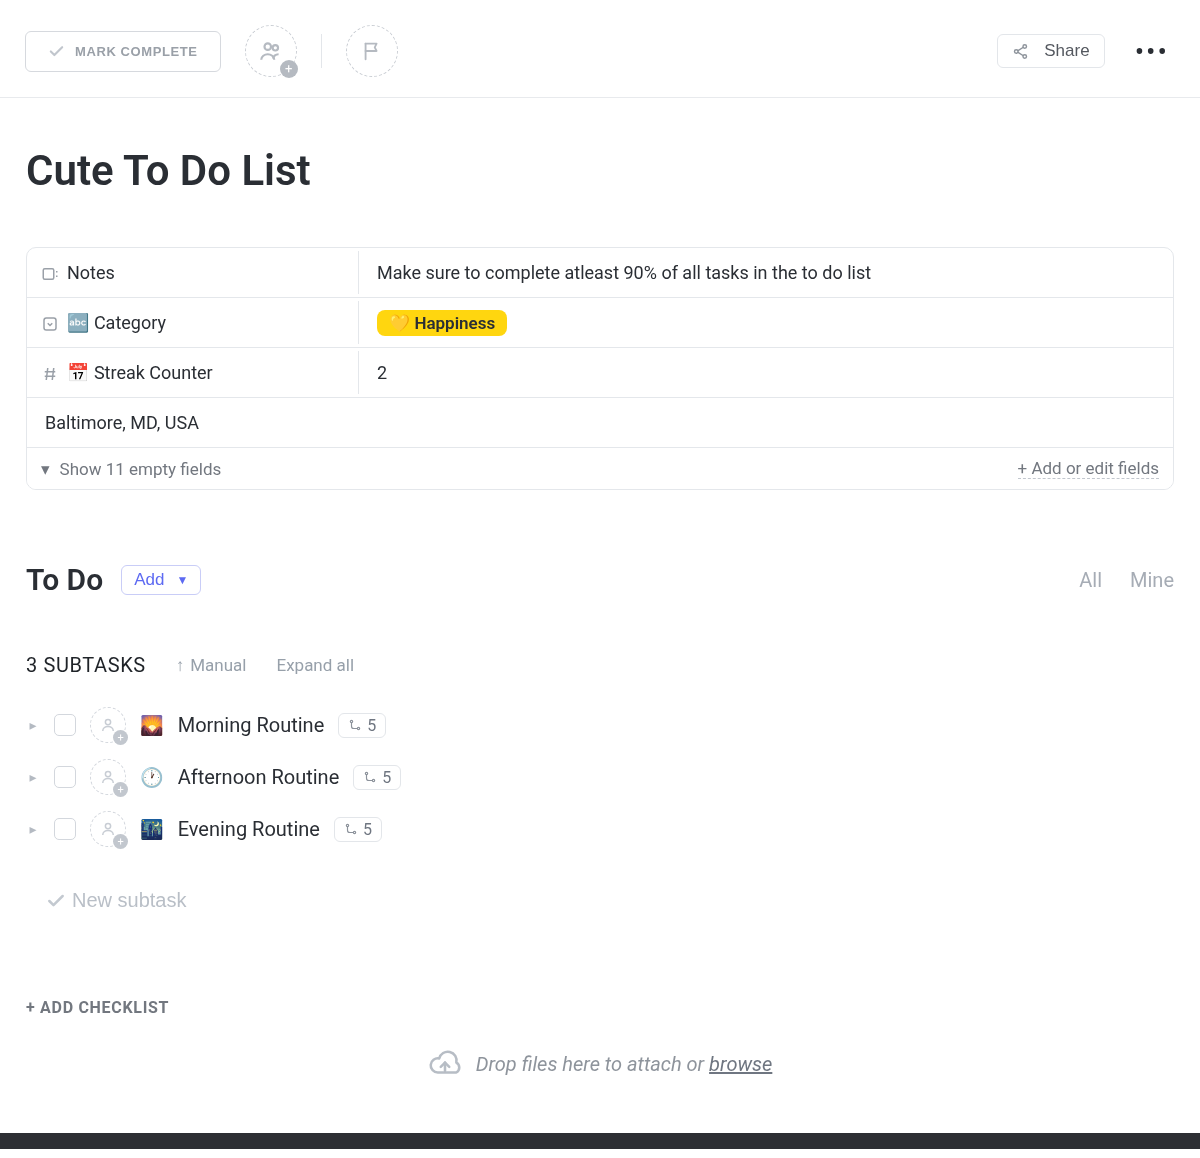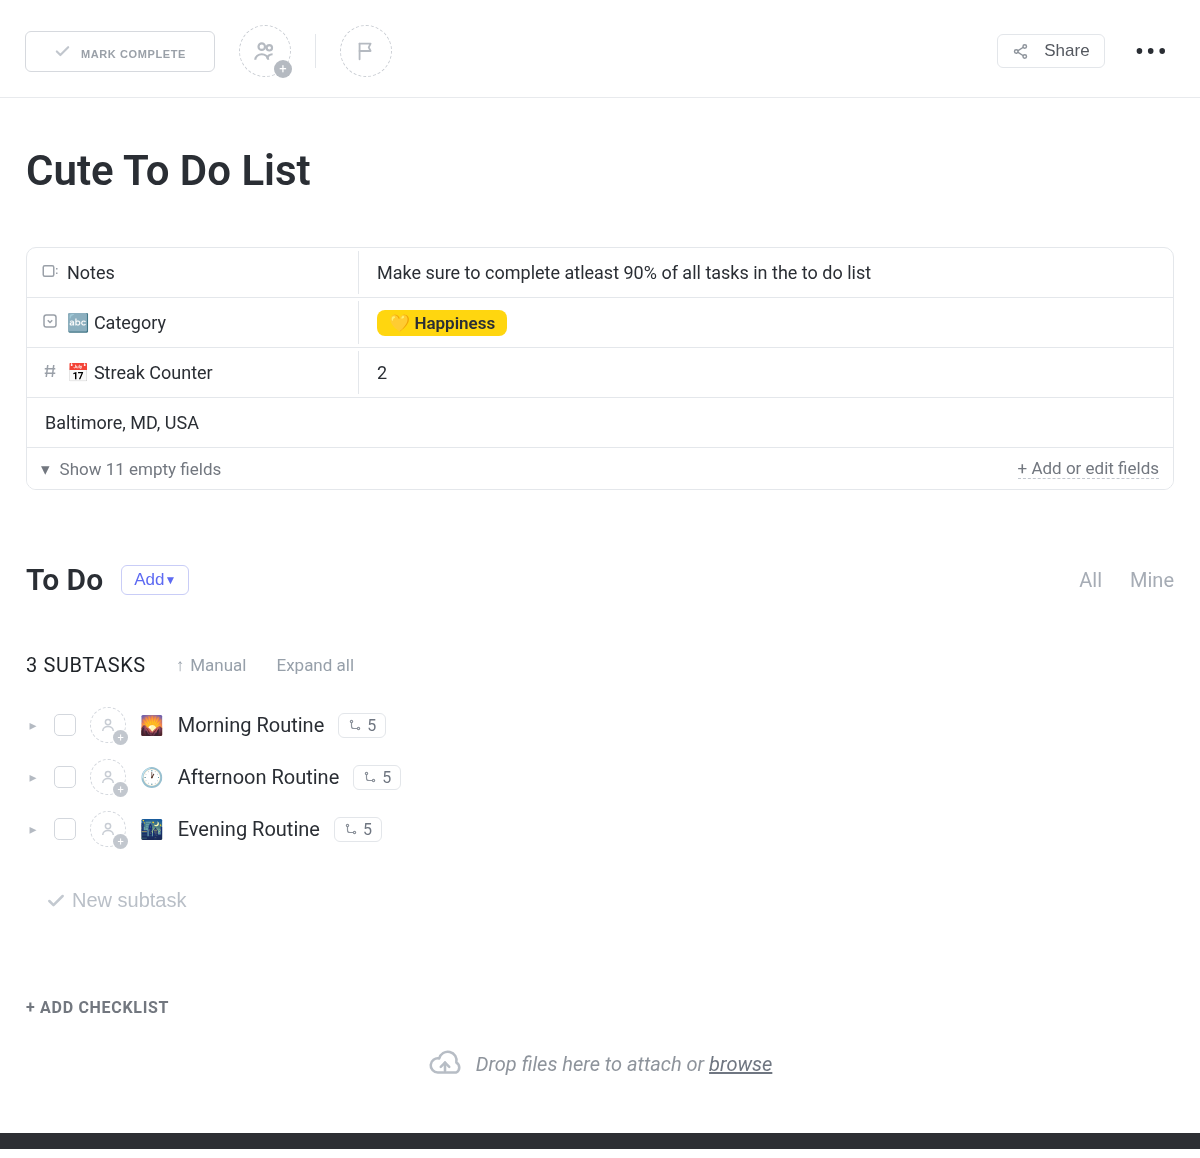--- a/index.html
+++ b/index.html
@@ -13,29 +13,29 @@
   
   .topbar {
     display: flex;
     align-items: center;
     padding: 25px 25px 20px 25px;
     border-bottom: 1px solid #e8eaed;
     gap: 24px;
   }
   .mark-complete-btn {
     display: flex;
-    align-items: flex-end;
+    align-items: center;
     gap: 10px;
     border: 1px solid #d6d9de;
     background: #fff;
     color: #9aa0a8;
     font-weight: 700;
     letter-spacing: 0.6px;
-    font-size: 11px;
-    padding: 11px 28px;
+    font-size: 13px;
+    padding: 11px 22px;
     border-radius: 6px;
     cursor: pointer;
   }
   .dashed-circle {
     width: 52px;
     height: 52px;
     border: 1.5px dashed #c9cdd3;
     border-radius: 50%;
     display: flex;
     align-items: center;
@@ -70,21 +70,21 @@
   .fields-box {
     border:1px solid #e4e7eb; border-radius:10px; overflow:hidden;
   }
   .field-row {
     display:flex; align-items:center;
     border-bottom:1px solid #e4e7eb;
     min-height:50px;
   }
   .field-row:last-of-type { border-bottom:none; }
   .field-label {
-    width:332px; display:flex; align-items:flex-start; gap:8px;
+    width:332px; display:flex; align-items:flex-end; gap:8px;
     padding:11px 14px; font-size:18px; color:#2a2e34;
     border-right:1px solid #e4e7eb;
   }
   .field-label .fld-icon { color:#9aa0a8; width:18px; display:inline-flex; justify-content:center; }
   .field-value { flex:1; padding:11px 18px; font-size:18px; color:#2a2e34; }
   .tag-pill {
     display:inline-flex; align-items:center; gap:6px;
     background:#ffd60f; color:#2a2e34; font-weight:600;
     border-radius:8px; padding:3px 12px; font-size:17px;
   }
@@ -99,21 +99,21 @@
 
   
   .section-head {
     display:flex; align-items:center; gap:18px; margin:72px 0 22px 0;
   }
   .section-title { font-size:30px; font-weight:600; }
   .add-btn {
     border:1.5px solid #c9cdf7; color:#5d6af2;
     background:#fff; border-radius:6px;
     padding:4px 12px; font-size:17px; font-weight:500;
-    display:flex; align-items:center; gap:0; cursor:pointer;
+    display:flex; align-items:center; gap:12px; cursor:pointer;
   }
   .filters { display:flex; gap:28px; color:#a6acb5; font-size:20px; }
 
   .list-controls {
     display:flex; align-items:center; gap:30px; margin:56px 0 22px 0;
     color:#97a0aa; font-size:17px;
   }
   .subtask-count {
     color:#1f2328; font-weight:400; letter-spacing:0.6px; font-size:20px;
   }

